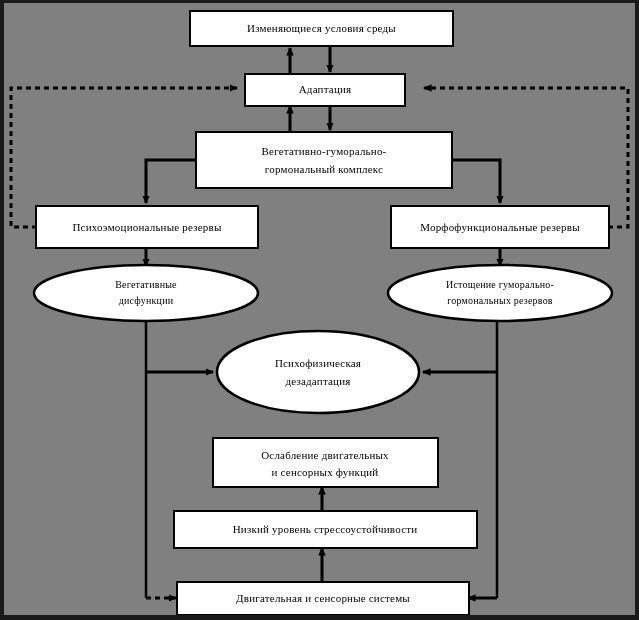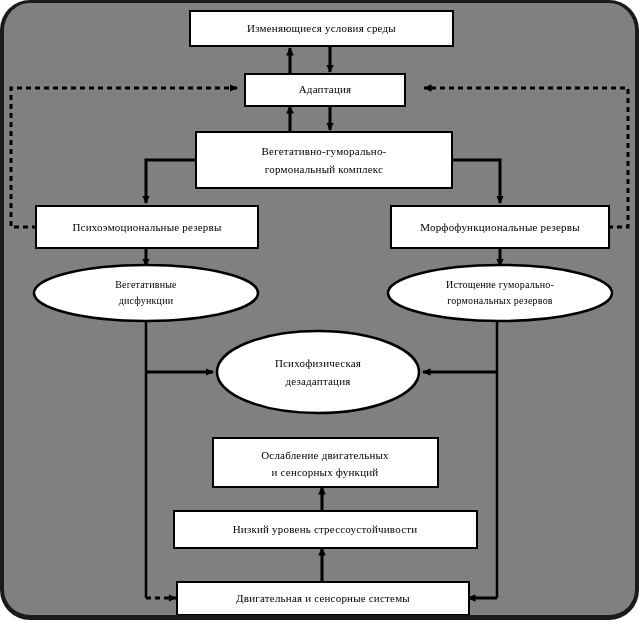--- a/index.html
+++ b/index.html
@@ -12,21 +12,20 @@
     width: 639px;
     height: 620px;
     background: #808080;
     box-sizing: border-box;
     border-top: 3px solid #1a1a1a;
     border-bottom: 5px solid #1a1a1a;
     border-left: 4px solid #1a1a1a;
     border-right: 4px solid #1a1a1a;
     overflow: hidden;
     font-family: "Liberation Serif", "DejaVu Serif", serif;
-    border-radius: 30px;
   }
   #diagram {
     position: absolute;
     top: -3px;
     left: -4px;
     width: 639px;
     height: 620px;
   }
   .node-box {
     fill: #ffffff;

